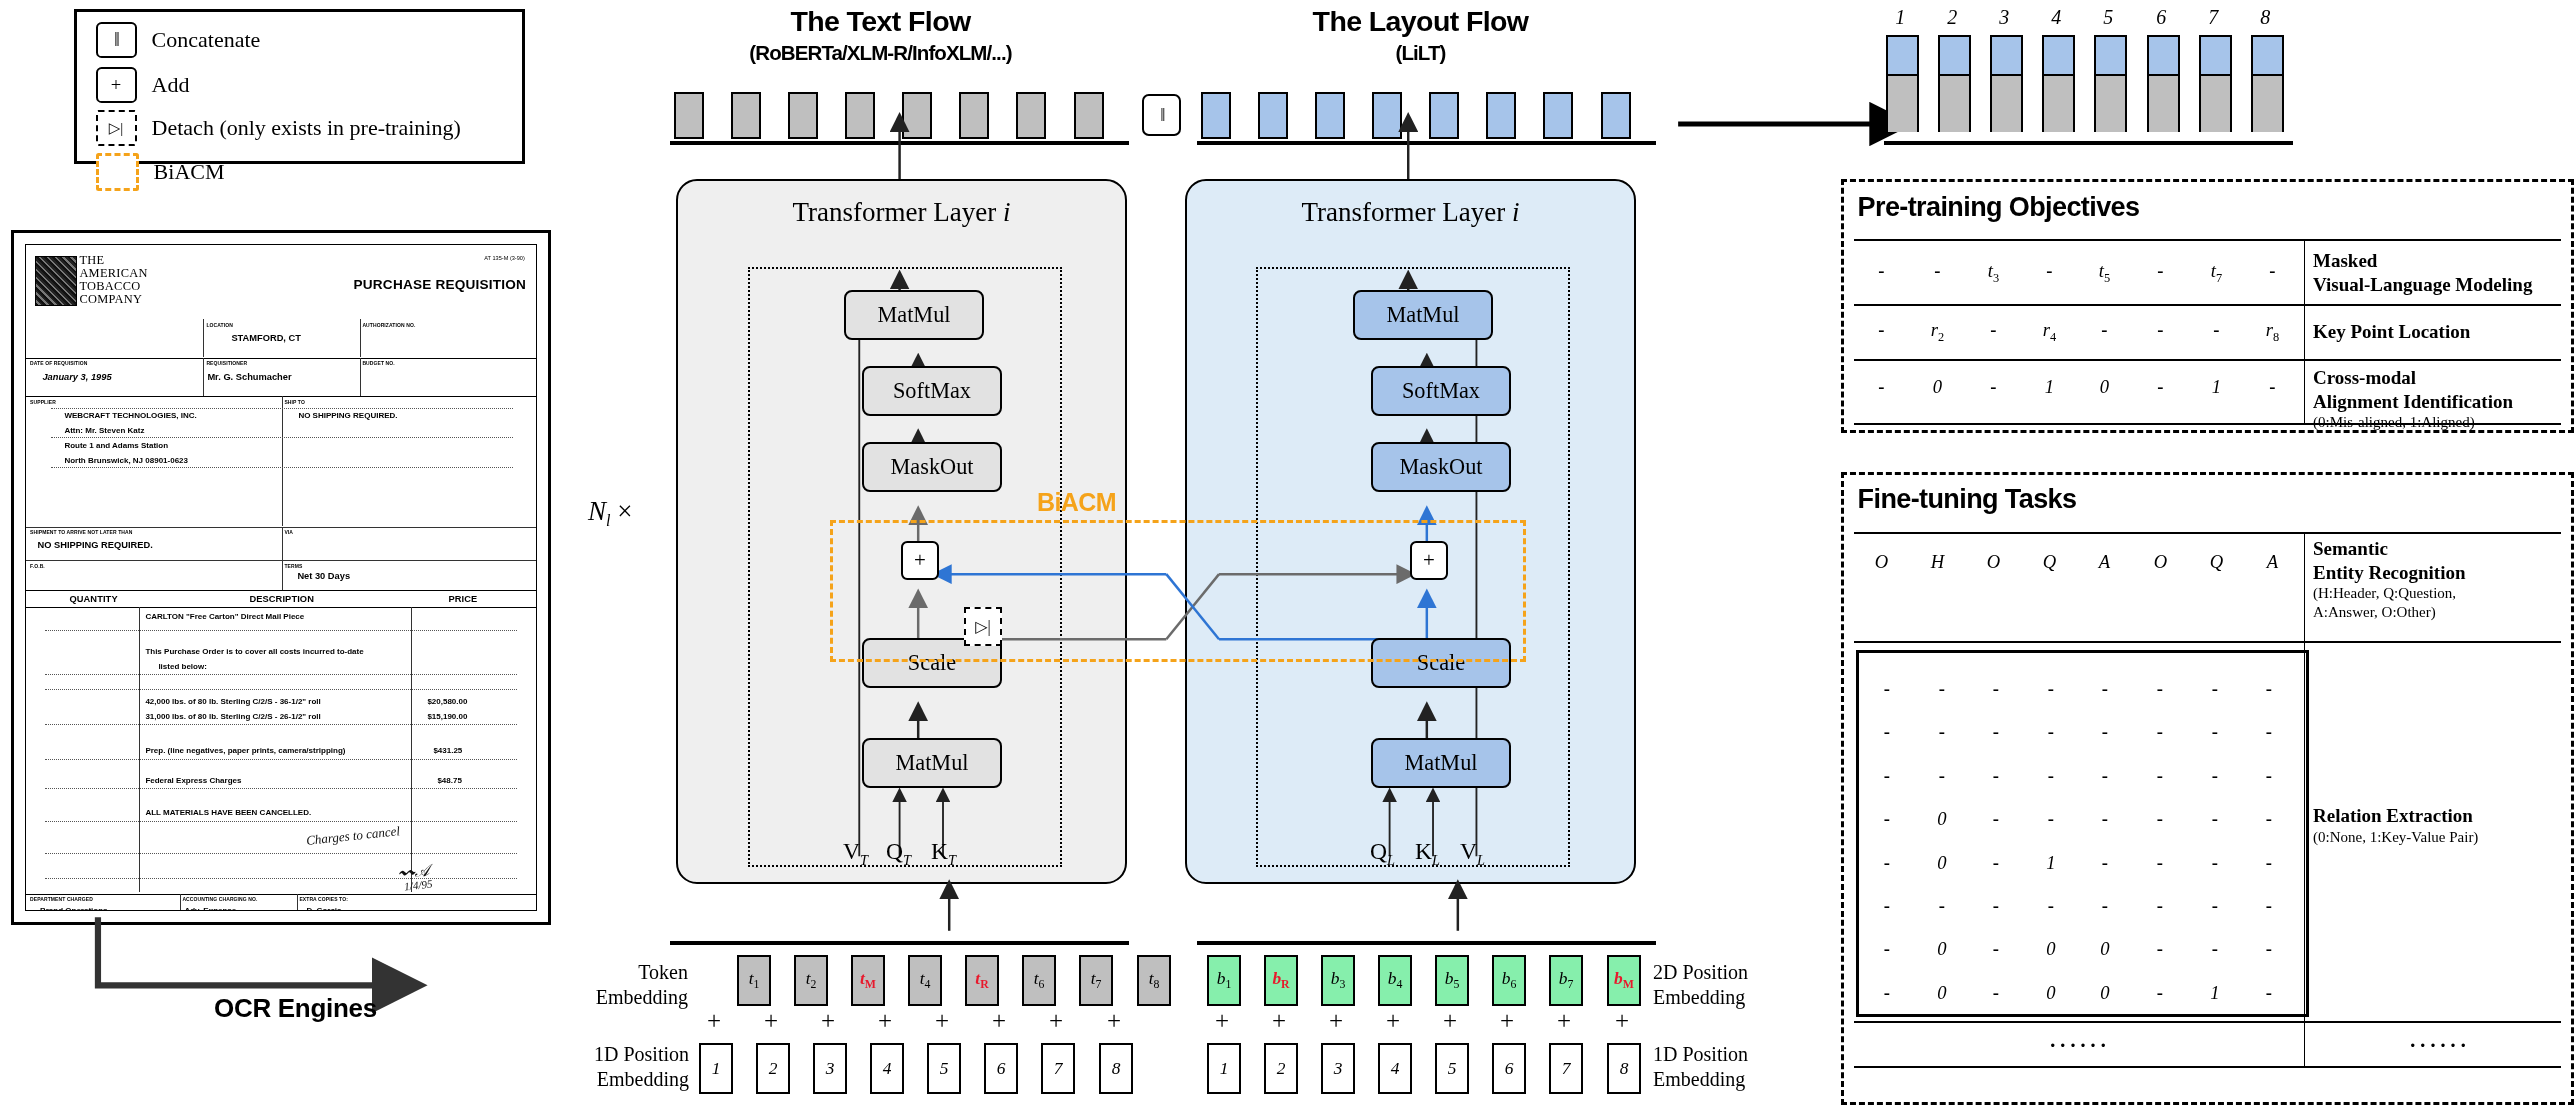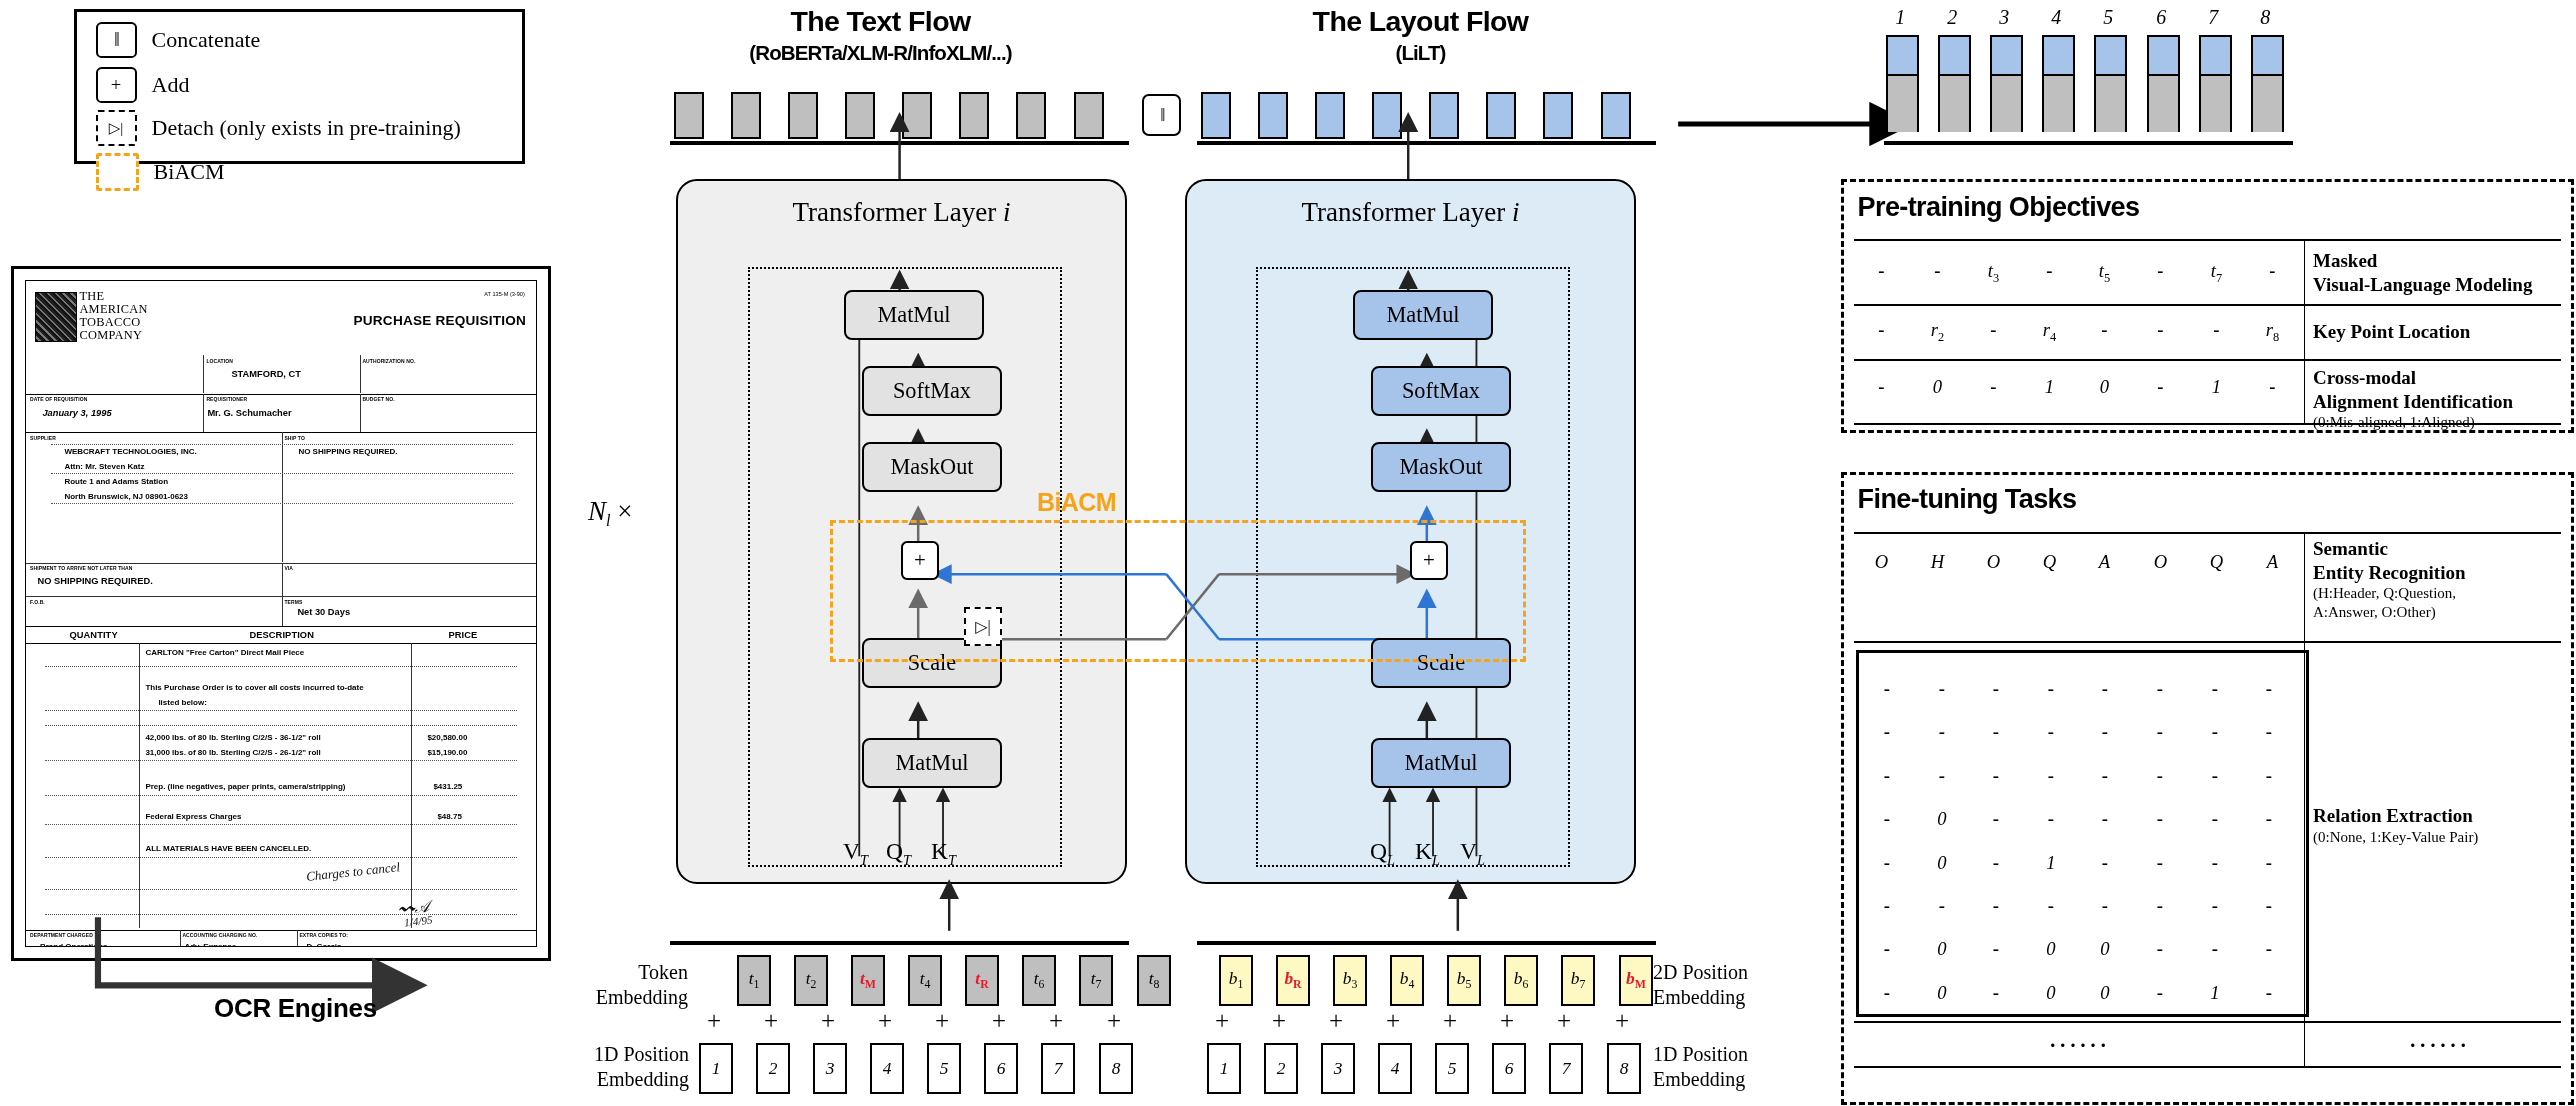--- a/index.html
+++ b/index.html
@@ -12,21 +12,21 @@
   .lg-row{position:absolute;left:18.6px;display:flex;align-items:center;}
   .lg-box{width:37px;height:32px;border:2.5px solid #000;border-radius:5.6px;background:#fff;
           display:flex;align-items:center;justify-content:center;font-size:18.6px;}
   .lg-box.dashed{border:2.5px dashed #000;border-radius:2.5px;}
   .lg-box.orange{border:3.1px dashed #F5A31A;border-radius:2.5px;background:#fff;}
   .lg-txt{margin-left:15px;font-size:22px;white-space:nowrap;}
   .concat-glyph{font-size:21px;letter-spacing:-1.9px;font-family:"Liberation Serif",serif;}
 
   
   #doc{left:11.2px;top:230px;width:534px;height:689px;border:3.7px solid #000;background:#fff;
-       padding:0;overflow:hidden;margin-top:36px;}
+       padding:0;overflow:hidden;}
   #docinner{position:absolute;left:11.2px;top:11.2px;right:11.2px;bottom:11.2px;border:1.9px solid #000;
             background:#fff;overflow:hidden;font-family:"Liberation Sans",sans-serif;}
   .d-abs{position:absolute;}
   .d-logo{left:8.7px;top:11.2px;width:40px;height:48px;
           background:repeating-linear-gradient(45deg,#111 0 1.9px,#777 1.9px 3.7px,#222 3.7px 5.6px);
           border:0.6px solid #000;}
   .d-brand{left:53px;top:8.7px;font-size:12.4px;line-height:13px;font-weight:400;
            font-family:"Liberation Serif",serif;letter-spacing:0.3px;}
   .d-title{right:10px;top:32px;font-size:13.6px;font-weight:bold;letter-spacing:0.2px;}
   .d-code{right:11.2px;top:10px;font-size:5.6px;}
@@ -78,21 +78,21 @@
               font-weight:bold;font-size:25px;letter-spacing:-0.6px;}
   .qkv{position:absolute;font-size:23.6px;}
   .qkv sub{font-size:14.3px;font-style:italic;}
   #nlLabel{position:absolute;font-size:27px;font-style:italic;}
   #nlLabel span{font-style:normal;}
 
   
   .embox{position:absolute;width:30px;height:47px;border:2.5px solid #000;
          display:flex;align-items:center;justify-content:center;font-size:17.4px;font-style:italic;}
   .embox.gray{background:#bfbfbf;margin-left:38px;}
-  .embox.blue{background:#fef9c3;margin-left:12px;}
+  .embox.blue{background:#86efac;}
   .embox.white{background:#fff;}
   .embox .red{color:#E8192C;font-weight:bold;font-style:italic;}
   .embox sub{font-size:11.8px;font-style:normal;}
   .plussign{position:absolute;font-size:25px;text-align:center;width:30px;}
   .emlabel{position:absolute;font-size:20px;line-height:25px;}
 
   
   .rbar{position:absolute;width:28.5px;border:2.5px solid #000;}
   .rbar .top{background:#A6C4EA;}
   .rbar .bot{background:#bfbfbf;}

